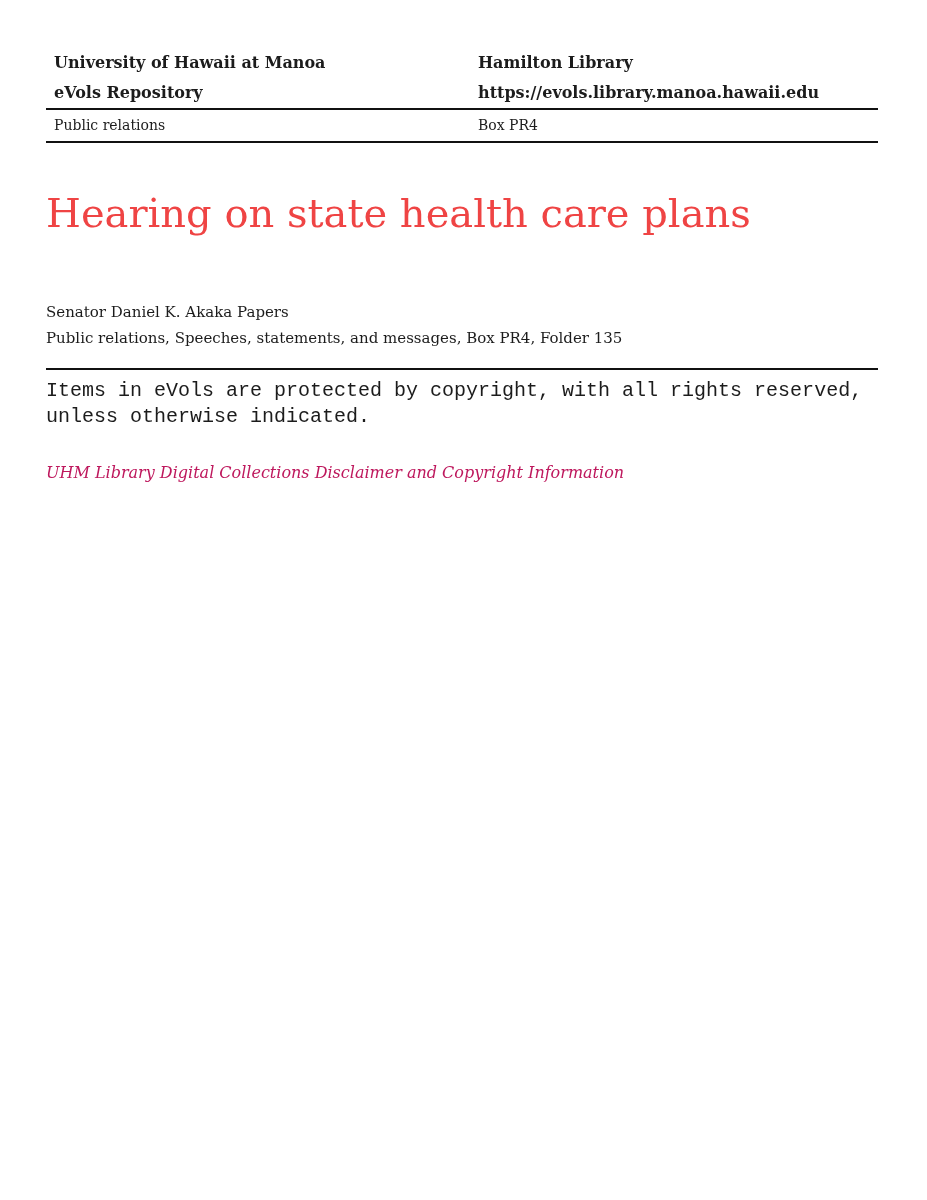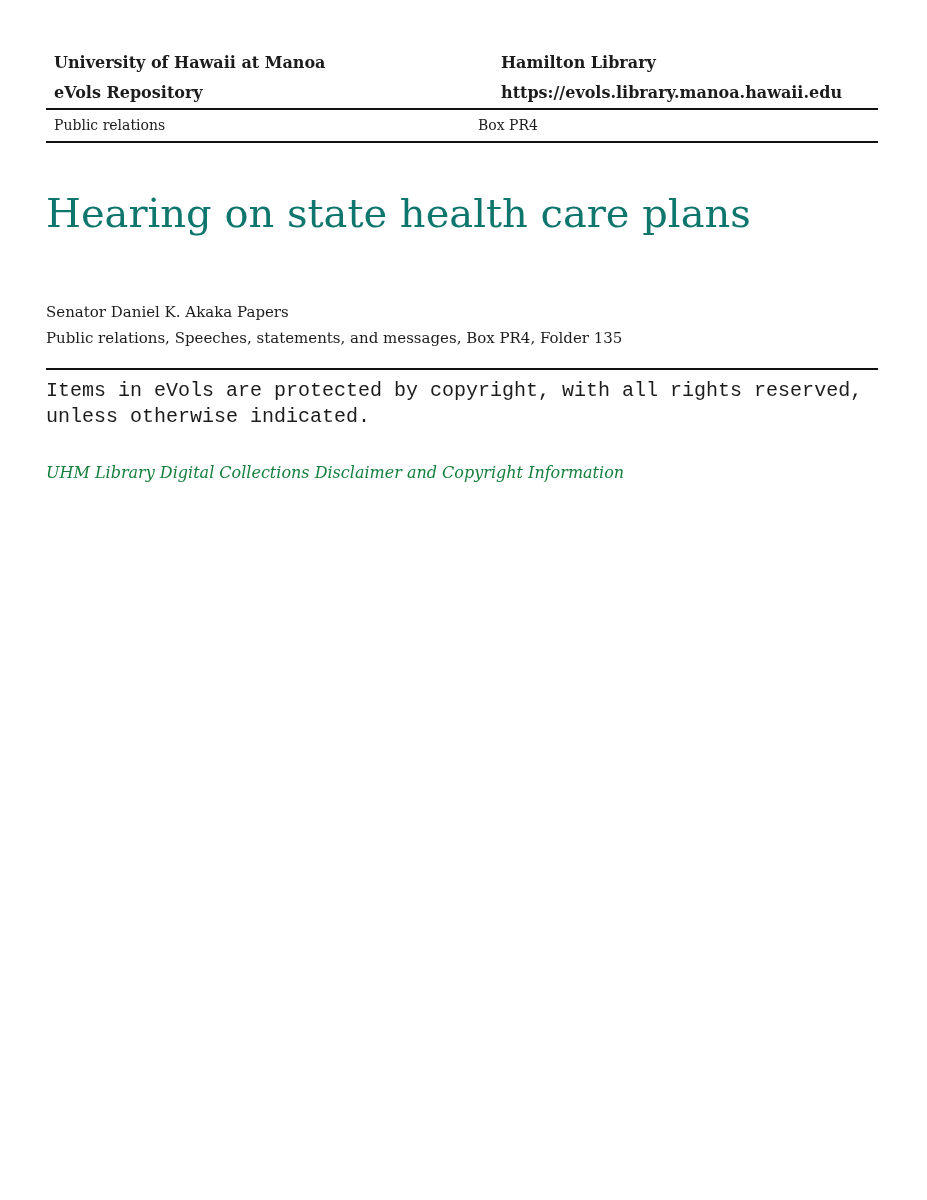--- a/index.html
+++ b/index.html
@@ -26,42 +26,41 @@
   .header-table { margin-top: 48px; }
   .header-row {
     display: grid;
     grid-template-columns: 424px 1fr;
   }
   .header-row .cell { padding-left: 8px; }
   .header-row.bold {
     font-size: 16px;
     line-height: 30px;
     font-weight: bold;
-    gap: 23px;
   }
   .header-row.small {
     font-size: 14px;
     line-height: 31px;
     font-weight: normal;
   }
   .rule {
     border: none;
     border-top: 2px solid #111111;
     height: 0;
   }
   .rule.thick { border-top-width: 2.5px; }
 
   
   .doc-title {
     margin-top: 46px;
     font-size: 40px;
     line-height: 48px;
     font-weight: normal;
     letter-spacing: 0px;
-    color: #0f766e;
+    color: #ef4444;
   }
 
   
   .meta {
     margin-top: 62px;
     font-size: 15px;
     line-height: 26px;
   }
   .meta .meta-line { display: block; }
   .meta a, .header-row a {
@@ -75,21 +74,21 @@
     margin-top: 8px;
     font-size: 20px;
     line-height: 26px;
     font-family: Liberation Mono, monospace;
   }
   .disclaimer {
     margin-top: 30px;
     font-size: 16px;
     line-height: 26px;
     font-style: italic;
-    color: #15803d;
+    color: #be185d;
     text-decoration: none;
     display: inline-block;
   }
 </style>
 </head>
 <body>
 
 <div class="page">
   <div class="content">
 

